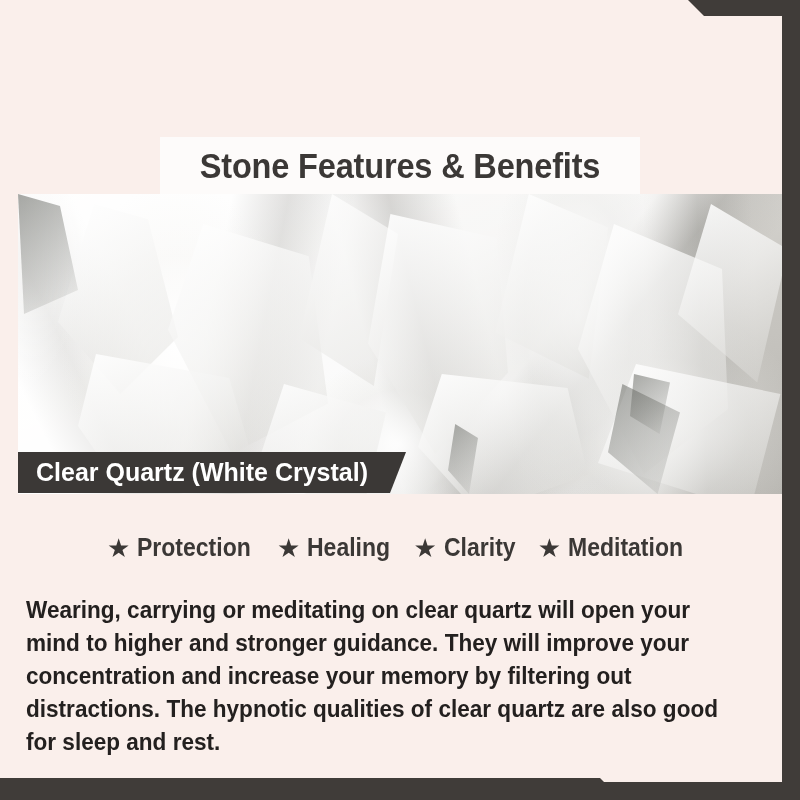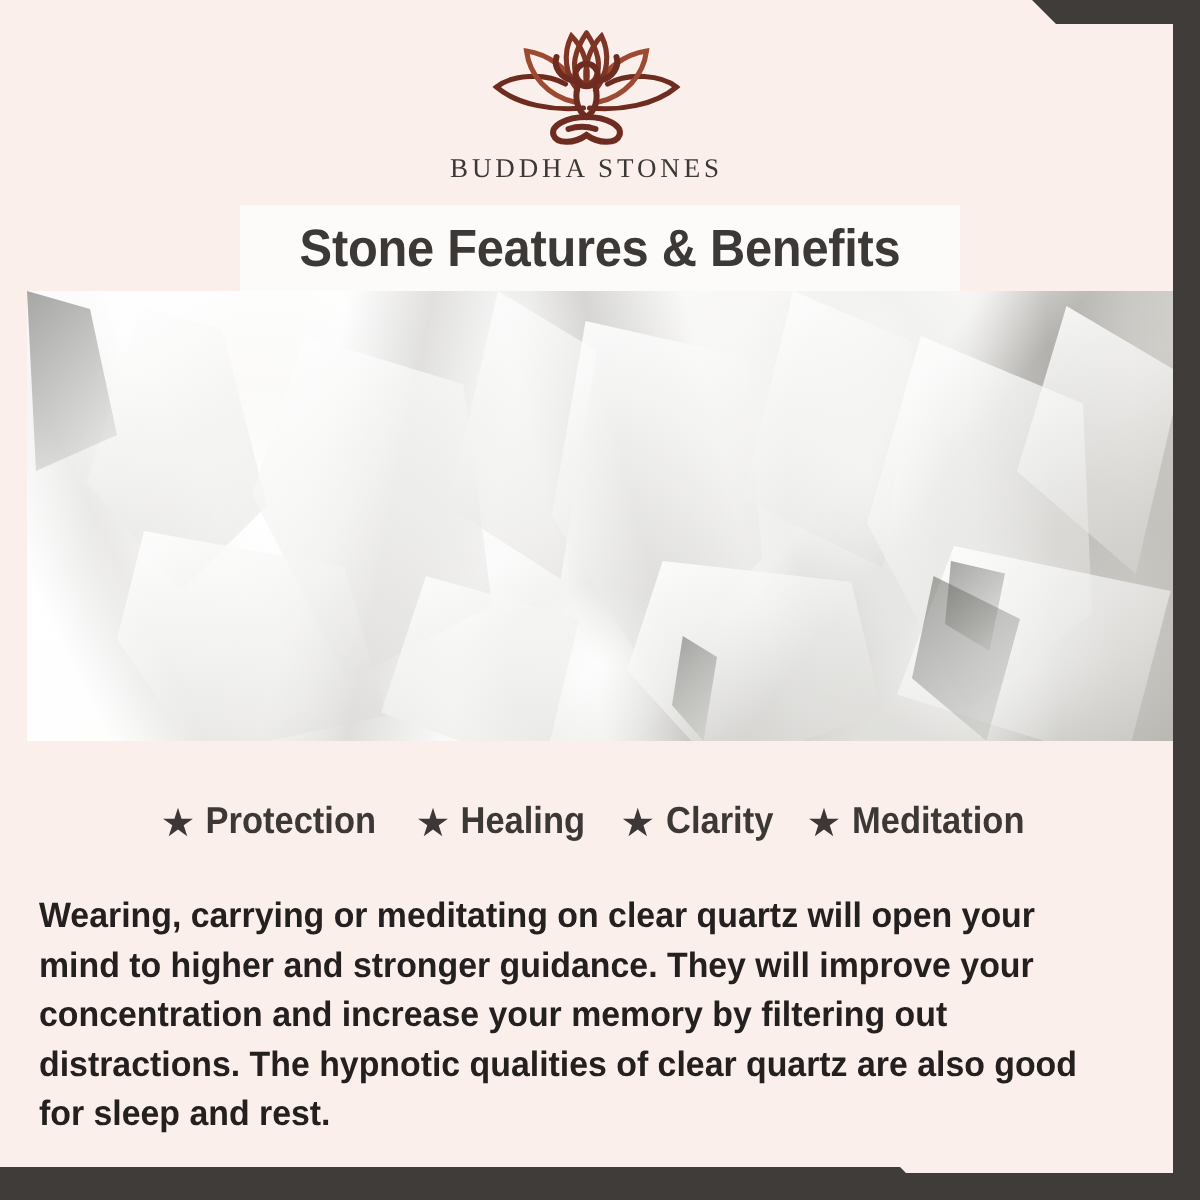--- a/index.html
+++ b/index.html
@@ -223,53 +223,20 @@
 </style>
 </head>
 <body>
 
 <div id="infographic">
 
   <div class="card">
 
     <div class="header">
 
-      <div class="logo-wrap">
-        <svg class="logo-mark" viewBox="0 0 160 86">
-          <g fill="none" stroke="#8a3a27" stroke-width="3.4" stroke-linecap="round">
-
-            <path d="M78 58 C58 60 34 56 20 44 C30 36 52 34 66 42" stroke="#6e2b1f"></path>
-
-            <path d="M82 58 C102 60 126 56 140 44 C130 36 108 34 94 42" stroke="#6e2b1f"></path>
-
-            <path d="M72 54 C54 50 42 36 40 20 C54 22 68 32 74 44" stroke="#9c4a32"></path>
-
-            <path d="M88 54 C106 50 118 36 120 20 C106 22 92 32 86 44" stroke="#9c4a32"></path>
-
-            <path d="M74 46 C66 36 64 22 70 10 C78 18 82 30 80 42" stroke="#7e3525"></path>
-
-            <path d="M86 46 C94 36 96 22 90 10 C82 18 78 30 80 42" stroke="#7e3525"></path>
-
-            <path d="M80 8 C88 20 90 30 86 38 C83 43 77 43 74 38 C70 30 72 20 80 8" stroke="#7e3525"></path>
-          </g>
-          <g fill="none" stroke="#6e2b1f" stroke-width="4" stroke-linecap="round">
-
-            <circle cx="80" cy="36" r="7.5"></circle>
-
-            <path d="M72 40 C62 38 58 30 60 24"></path>
-            <path d="M88 40 C98 38 102 30 100 24"></path>
-
-            <path d="M74 44 C72 52 74 60 80 64 C86 60 88 52 86 44"></path>
-
-            <path d="M80 64 C66 64 56 70 58 76 C60 82 72 82 80 76 C88 82 100 82 102 76 C104 70 94 64 80 64 Z"></path>
-            <path d="M68 72 C74 70 80 70 86 72"></path>
-          </g>
-        </svg>
-        <span class="brand-name">BUDDHA STONES</span>
-      </div>
 
       <div class="title-panel"></div>
       <div class="title-text">Stone Features &amp; Benefits</div>
     </div>
 
     <div class="photo-band">
       <div class="quartz"></div>
       <div class="shard" style="left:40px;  top:10px;  width:120px; height:190px; clip-path:polygon(30% 0,75% 8%,100% 70%,52% 100%,0 62%);"></div>
       <div class="shard" style="left:150px; top:30px;  width:160px; height:230px; clip-path:polygon(22% 0,88% 14%,100% 78%,40% 100%,0 46%);"></div>
       <div class="shard" style="left:270px; top:0px;   width:110px; height:200px; clip-path:polygon(40% 0,100% 20%,78% 96%,10% 72%);"></div>
@@ -280,20 +247,21 @@
       <div class="shard" style="left:60px;  top:160px; width:180px; height:150px; clip-path:polygon(10% 0,84% 16%,100% 82%,30% 100%,0 48%);"></div>
       <div class="shard" style="left:230px; top:190px; width:150px; height:130px; clip-path:polygon(24% 0,92% 22%,76% 100%,4% 70%);"></div>
       <div class="shard" style="left:400px; top:180px; width:170px; height:140px; clip-path:polygon(14% 0,88% 10%,100% 72%,36% 100%,0 52%);"></div>
       <div class="shard" style="left:580px; top:170px; width:190px; height:150px; clip-path:polygon(20% 0,96% 20%,80% 98%,0 66%);"></div>
       <div class="dark-hint" style="left:0px;   top:0px;   width:60px;  height:120px; clip-path:polygon(0 0,70% 10%,100% 80%,10% 100%);"></div>
       <div class="dark-hint" style="left:590px; top:190px; width:80px;  height:110px; clip-path:polygon(18% 0,90% 26%,62% 100%,0 62%);"></div>
       <div class="dark-hint" style="left:612px; top:180px; width:40px;  height:60px;  clip-path:polygon(10% 0,100% 14%,74% 100%,0 70%);"></div>
       <div class="dark-hint" style="left:430px; top:230px; width:30px;  height:70px;  clip-path:polygon(24% 0,100% 20%,70% 100%,0 66%);"></div>
     </div>
 
+    <div class="stone-label">Clear Quartz (White Crystal)</div>
 
     <div class="benefits">
       <div class="benefit">
         <span class="star">★</span>
         <span class="blabel">Protection</span>
       </div>
       <div class="benefit">
         <span class="star">★</span>
         <span class="blabel">Healing</span>
       </div>

